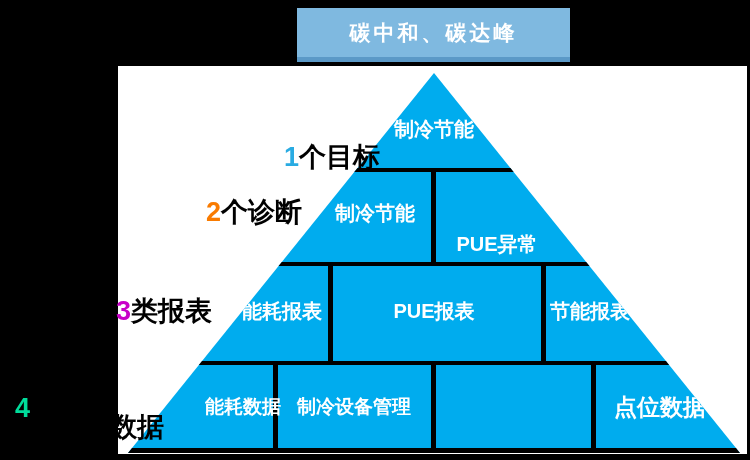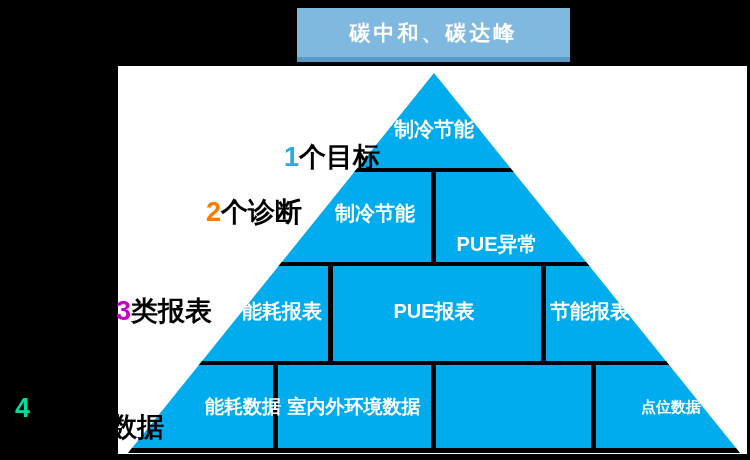--- a/index.html
+++ b/index.html
@@ -45,21 +45,21 @@
   }
   .c-r1{left:306px;top:56px;}
   .c-r2a{left:247px;top:140px;}
   .c-r2b{left:369px;top:140px;margin-top:31px;}
   .c-r3a{left:154px;top:238px;}
   .c-r3b{left:306px;top:238px;text-align:right;}
   .c-r3c{left:462px;top:238px;}
   .c-r4a{left:115px;top:334px;font-size:19px;text-align:right;}
   .c-r4b{left:226px;top:334px;font-size:19px;}
   .c-r4c{left:385px;top:334px;font-size:19px;}
-  .c-r4d{left:543px;top:334px;font-size:15px;}
+  .c-r4d{left:532px;top:334px;font-size:23px;}
   
   .lvl{
     position:absolute;z-index:3;font-weight:bold;font-size:27px;line-height:32px;
     color:#000;white-space:nowrap;
   }
   .lvl-1{left:284px;top:111px;margin-top:30px;}
   .lvl-2{left:206px;top:196px;text-align:right;}
   .lvl-3{left:116px;top:295px;}
   .lvl-4-num{left:15px;top:392px;}
   .lvl-4-suffix{left:110px;top:411px;}
@@ -90,21 +90,21 @@
   <div class="vline v-r4b"></div>
   <div class="vline v-r4c"></div>
 
   <div class="cell-label c-r1">制冷节能</div>
   <div class="cell-label c-r2a">制冷节能</div>
   <div class="cell-label c-r2b">PUE异常</div>
   <div class="cell-label c-r3a">能耗报表</div>
   <div class="cell-label c-r3b">PUE报表</div>
   <div class="cell-label c-r3c">节能报表</div>
   <div class="cell-label c-r4a">能耗数据</div>
-  <div class="cell-label c-r4b">室内外环境数据</div>
+  <div class="cell-label c-r4b">制冷设备管理</div>
   <div class="cell-label c-r4d">点位数据</div>
 </div>
 
 <div class="lvl lvl-1"><span class="num-1">1</span><span>个目标</span></div>
 
 <div class="lvl lvl-2"><span class="num-2">2</span><span>个诊断</span></div>
 
 <div class="lvl lvl-3"><span class="num-3">3</span><span>类报表</span></div>
 
 <div class="lvl lvl-4-num num-4">4</div>

